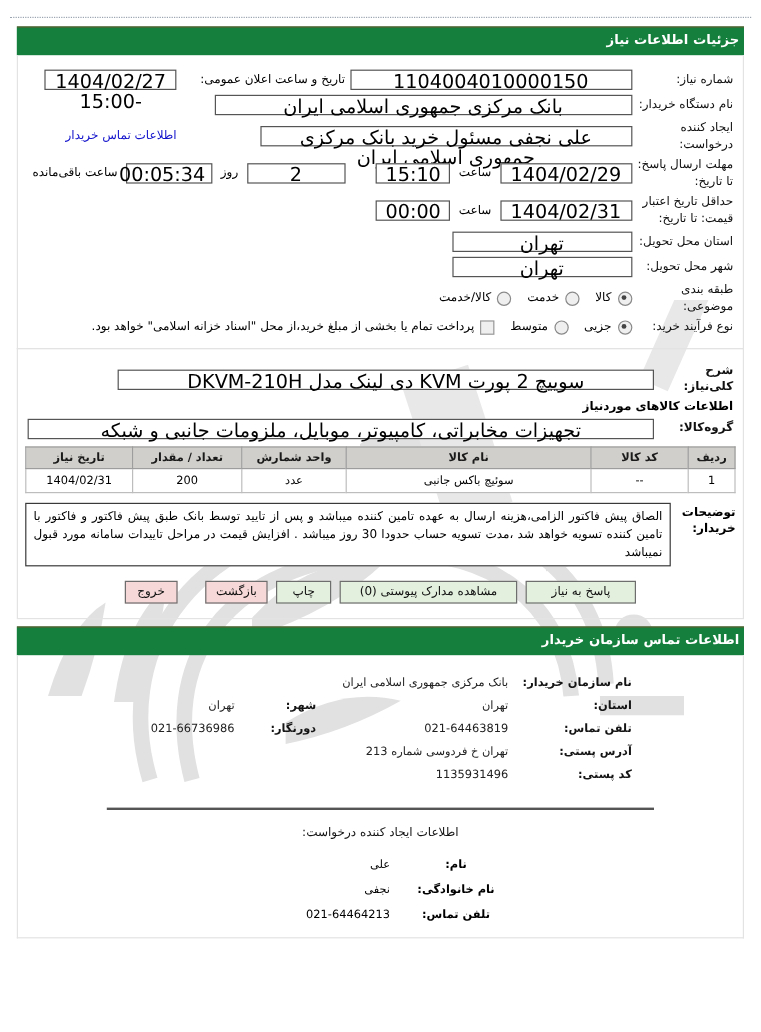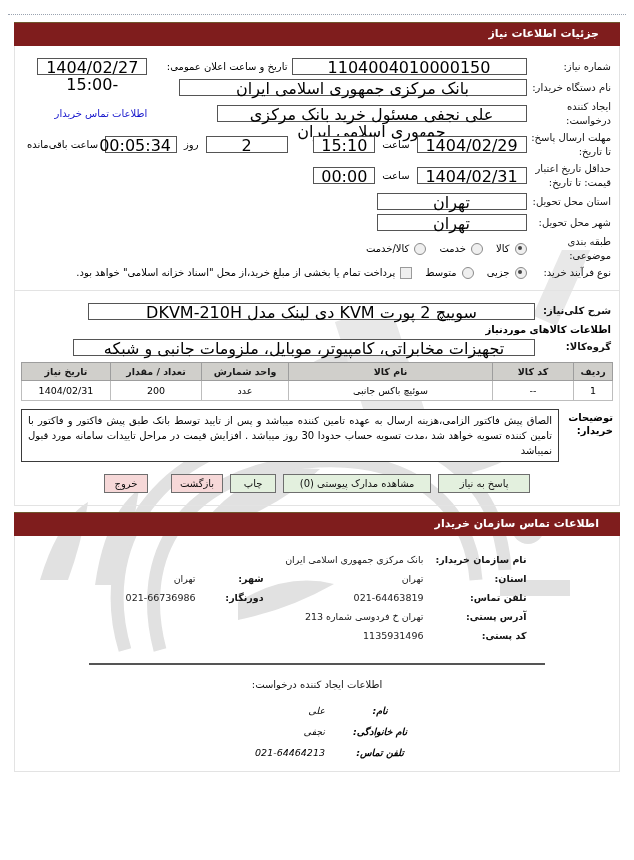--- a/index.html
+++ b/index.html
@@ -45,25 +45,25 @@
     top: 250px;
     width: 634px;
     height: 420px;
     z-index: 1;
     pointer-events: none;
     opacity: 0.85;
   }
 
   
   .section-bar {
-    background: #7f1d1d;
+    background: #15803d;
     color: #ffffff;
     font-weight: bold;
     font-size: 11px;
-    padding: 5px 21px 6px 10px;
+    padding: 5px 4px 6px 10px;
     text-align: right;
     box-shadow: 0 1px 0 #6f562d inset;
   }
 
   .panel {
     border: 1px solid #e3e3e3;
     border-top: none;
     background: transparent;
     padding: 10px 6px 8px 6px;
     position: relative;
@@ -260,21 +260,21 @@
     margin: 18px 64px 14px 64px;
   }
   .creator-title {
     text-align: center;
     font-size: 10px;
     font-weight: normal;
     margin-bottom: 10px;
     color: #151515;
   }
   table.creator { border-collapse: collapse; margin: 0 auto; }
-  table.creator td { font-size: 9.5px; padding: 5px 8px; white-space: nowrap; font-style: italic;}
+  table.creator td { font-size: 9.5px; padding: 5px 8px; white-space: nowrap;}
   td.crk { text-align: center; font-weight: bold; width: 78px; }
   td.crv { text-align: right; min-width: 110px; }
 
   .spacer-sm { height: 6px; }
 </style>
 </head>
 <body>
 
 <svg class="watermark" viewBox="0 0 634 420" xmlns="http://www.w3.org/2000/svg" aria-hidden="true">
   <g fill="none" stroke="#dcdcdc" stroke-width="13">
@@ -418,21 +418,21 @@
         <td>
           <span class="field" style="width:447px">سوییچ 2 پورت KVM دی لینک مدل DKVM-210H</span>
         </td>
       </tr>
       <tr>
         <td colspan="2" class="head-inline">اطلاعات کالاهای موردنیاز</td>
       </tr>
       <tr>
         <td class="lbl strong-lbl" style="width:72px">گروه‌کالا:</td>
         <td>
-          <span class="field" style="width:462px">تجهیزات مخابراتی، کامپیوتر، موبایل، ملزومات جانبی و شبکه</span>
+          <span class="field" style="width:522px">تجهیزات مخابراتی، کامپیوتر، موبایل، ملزومات جانبی و شبکه</span>
         </td>
       </tr>
     </tbody>
       </table>
 
     <table class="goods">
       <thead>
         <tr>
           <th style="width:34px">ردیف</th>
           <th style="width:76px">کد کالا</th>

